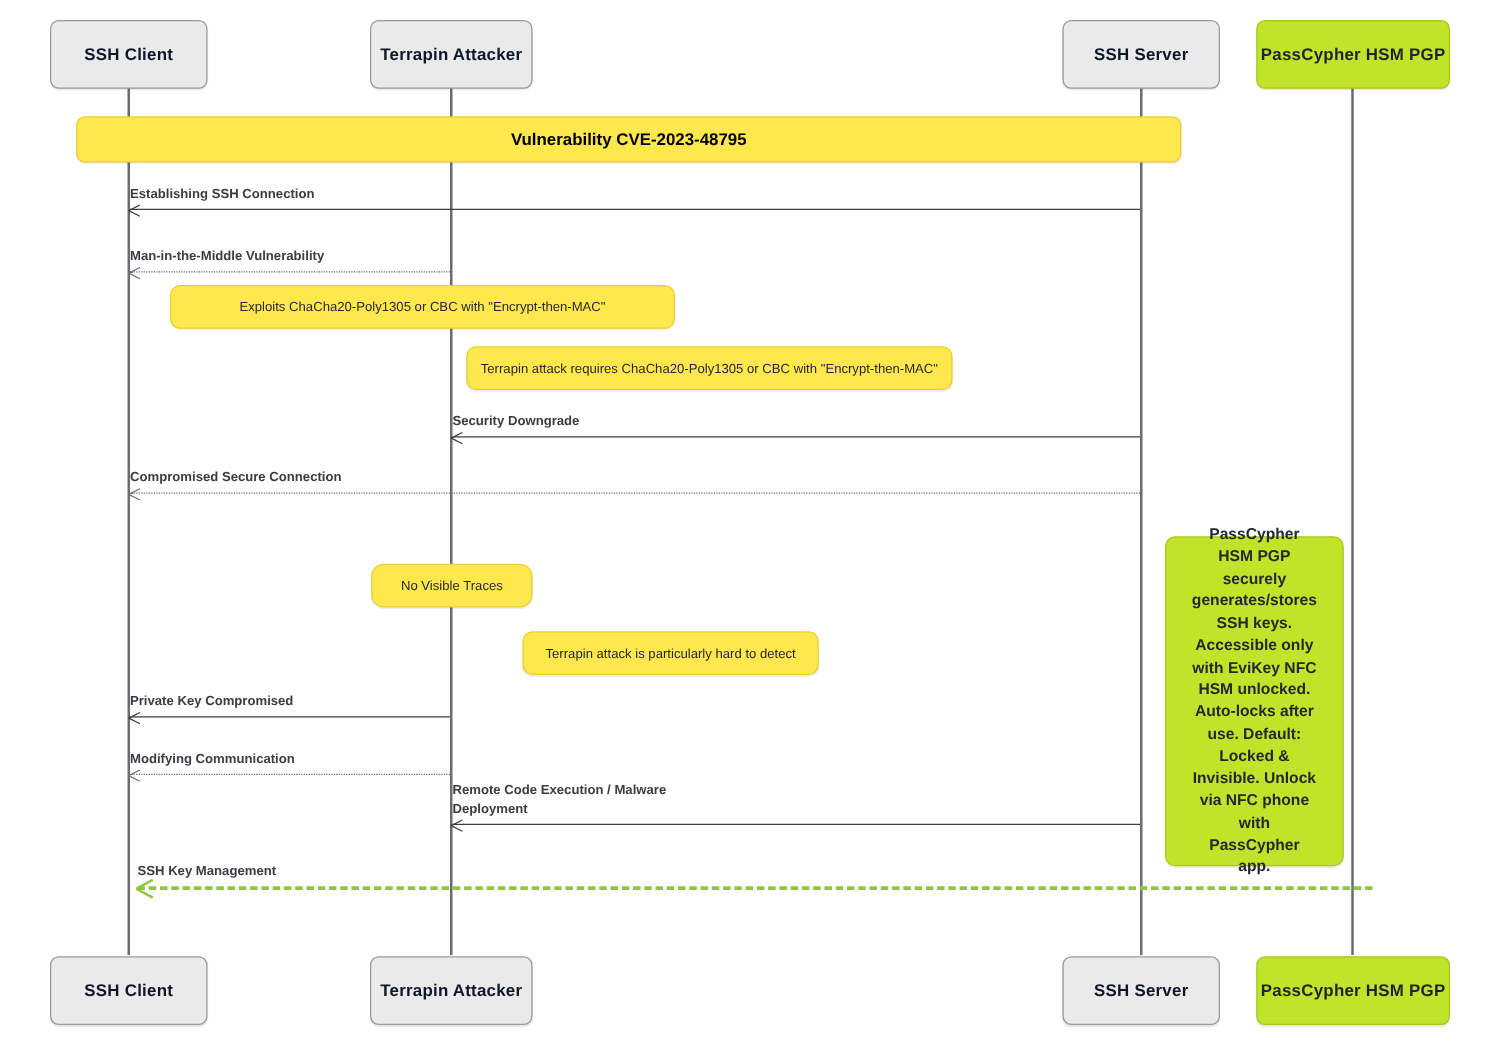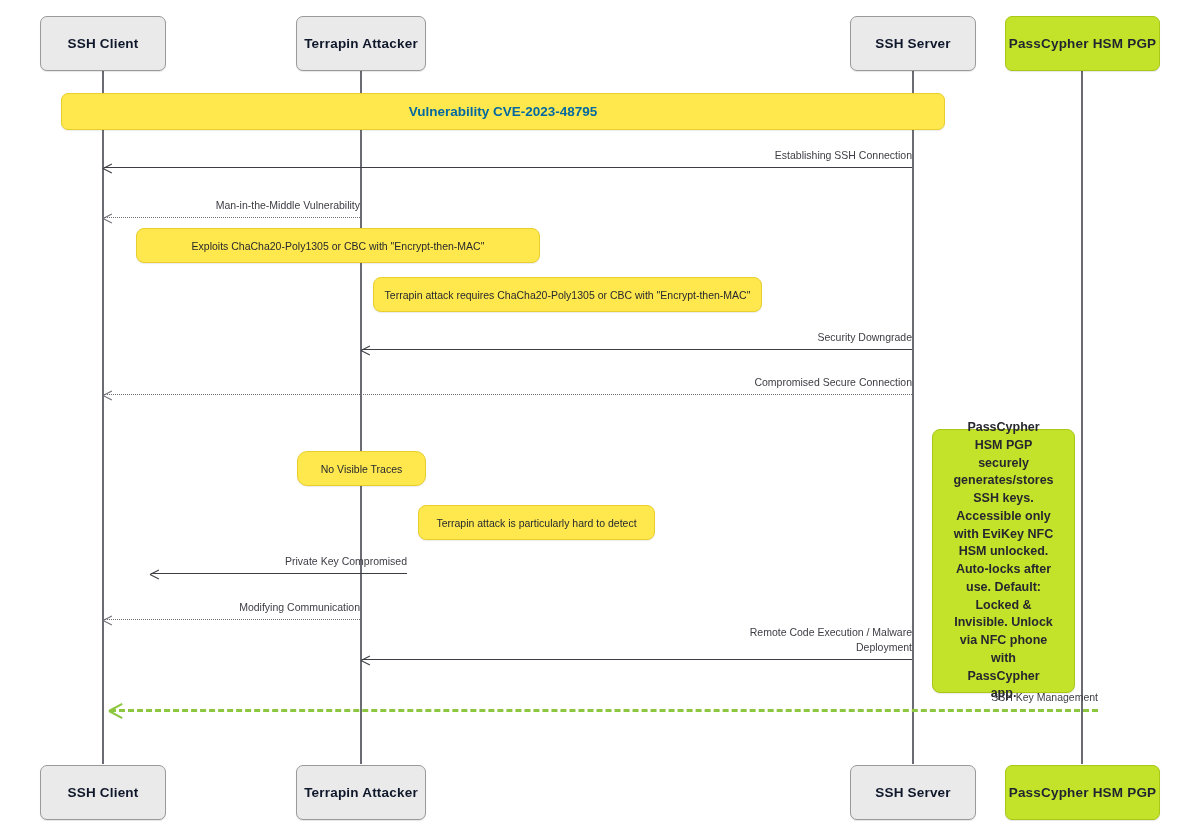--- a/index.html
+++ b/index.html
@@ -60,21 +60,21 @@
     position: absolute;
     box-sizing: border-box;
     background: #ffe84d;
     border: 1.2px solid #e8cf2e;
     border-radius: 7px;
     display: flex;
     align-items: center;
     justify-content: center;
     font-size: 13.5px;
     font-weight: bold;
-    color: #0369a1;
+    color: #000000;
     z-index: 5;
     box-shadow: 0 1px 1px rgba(0,0,0,.08);
   }
 
   
   .note {
     position: absolute;
     box-sizing: border-box;
     background: #ffe84d;
     border: 1.2px solid #e8cf2e;
@@ -115,25 +115,26 @@
     border-top: 1.3px dotted #6f6f77;
   }
   .msg.greenline .line {
     border-top: 3px dashed #8dc63f;
   }
   .msg .label {
     position: absolute;
     left: 0;
     width: 100%;
     bottom: 5px;
-    text-align: right;
+    text-align: left;
     font-size: 10.5px;
     color: #3c3c44;
     line-height: 1.45;
     white-space: pre-line;
+    font-weight: bold;
   }
   
   .msg .head {
     position: absolute;
     bottom: -5.5px;
     width: 10px;
     height: 11px;
   }
   .msg .head.left { left: -1px; }
   .msg .head.left::before,
@@ -226,21 +227,21 @@
   </div>
 
   <div class="note" style="left:418px; top:505px; width:237px; height:35px;">
     <span>Terrapin attack is particularly hard to detect</span>
   </div>
 
   <div class="note green" style="left:932px; top:429px; width:143px; height:264px;">
     <span>PassCypher HSM PGP securely generates/stores SSH keys. Accessible only with EviKey NFC HSM unlocked. Auto-locks after use. Default: Locked &amp; Invisible. Unlock via NFC phone with PassCypher app.</span>
   </div>
 
-  <div class="msg" style="left:104px; top:546px; width:256px; height:28px;margin-left:47px;">
+  <div class="msg" style="left:104px; top:546px; width:256px; height:28px;">
     <div class="line"></div>
     <div class="head left"></div>
     <div class="label">Private Key Compromised</div>
   </div>
 
   <div class="msg dashed" style="left:104px; top:592px; width:256px; height:28px;">
     <div class="line"></div>
     <div class="head left"></div>
     <div class="label">Modifying Communication</div>
   </div>

